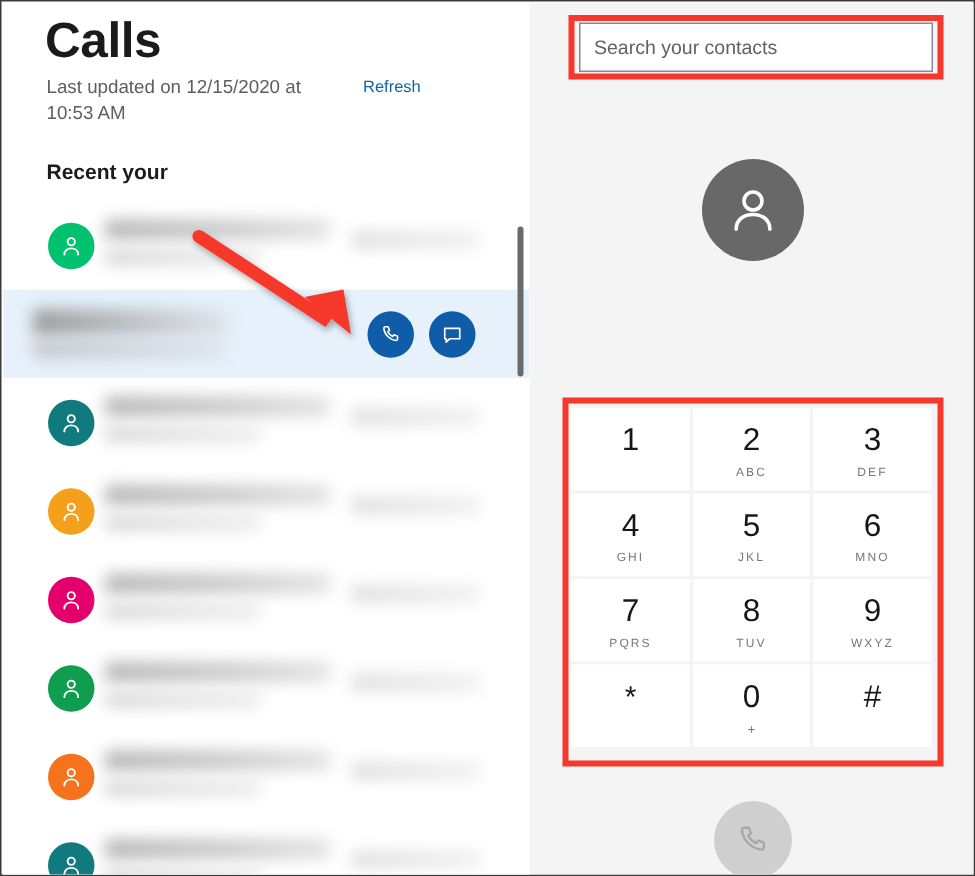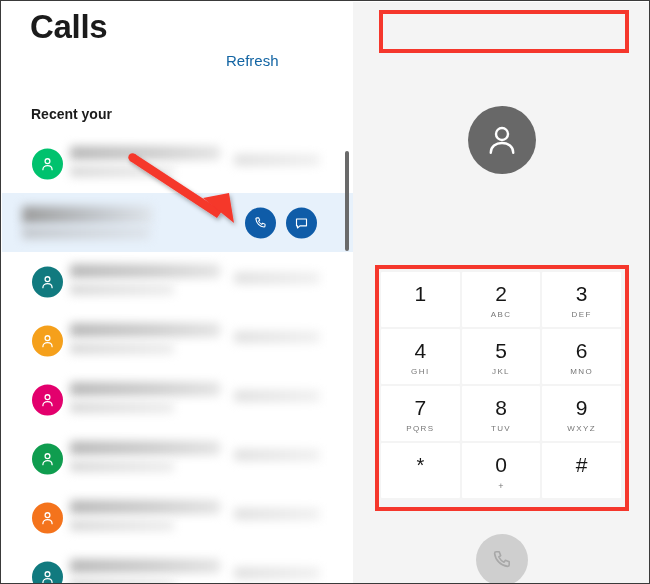--- a/index.html
+++ b/index.html
@@ -37,22 +37,22 @@
   #last-updated {
     position: absolute;
     left: 29px; top: 48px;
     width: 190px;
     font-size: 12.5px;
     line-height: 17px;
     color: #5e5e5e;
   }
   #refresh-link {
     position: absolute;
-    left: 224px; top: 50px;
-    font-size: 15px;
+    left: 240px; top: 50px;
+    font-size: 11px;
     color: #1264a3;
     text-decoration: none;
     cursor: pointer;
   }
   #recent-calls-heading {
     position: absolute;
     left: 29px; top: 104px;
     font-size: 14px;
     font-weight: 700;
     color: #1b1b1b;
@@ -250,20 +250,21 @@
 </style>
 </head>
 <body>
 
 <div id="app">
 
   <div id="left-panel">
 
     <div id="page-title">Calls</div>
 
+    <div id="last-updated">Last updated on 12/15/2020 at 10:53 AM</div>
 
     <a id="refresh-link">Refresh</a>
 
     <div id="recent-calls-heading">Recent your</div>
 
     <div id="call-list">
 
       <div class="call-row">
           <div class="avatar" style="background: rgb(0, 194, 110);">
             <svg viewBox="0 0 24 24" fill="none" stroke="#ffffff" stroke-width="1.8">
@@ -358,20 +359,21 @@
           <div class="redact meta"></div>
         </div>
         <div id="list-scrollbar-track">
         <div id="list-scrollbar-thumb"></div>
       </div>
     </div>
   </div>
 
   <div id="right-panel">
 
+    <input id="search-input" type="text" placeholder="Search your contacts" style="">
 
     <div id="contact-avatar">
       <svg viewBox="0 0 24 24" fill="none" stroke="#ffffff" stroke-width="1.6">
         <circle cx="12" cy="8" r="4"></circle>
         <path d="M4.5 20.5c0-4.2 3.4-6.5 7.5-6.5s7.5 2.3 7.5 6.5" stroke-linecap="round"></path>
       </svg>
     </div>
 
     <div id="dialpad">
 

